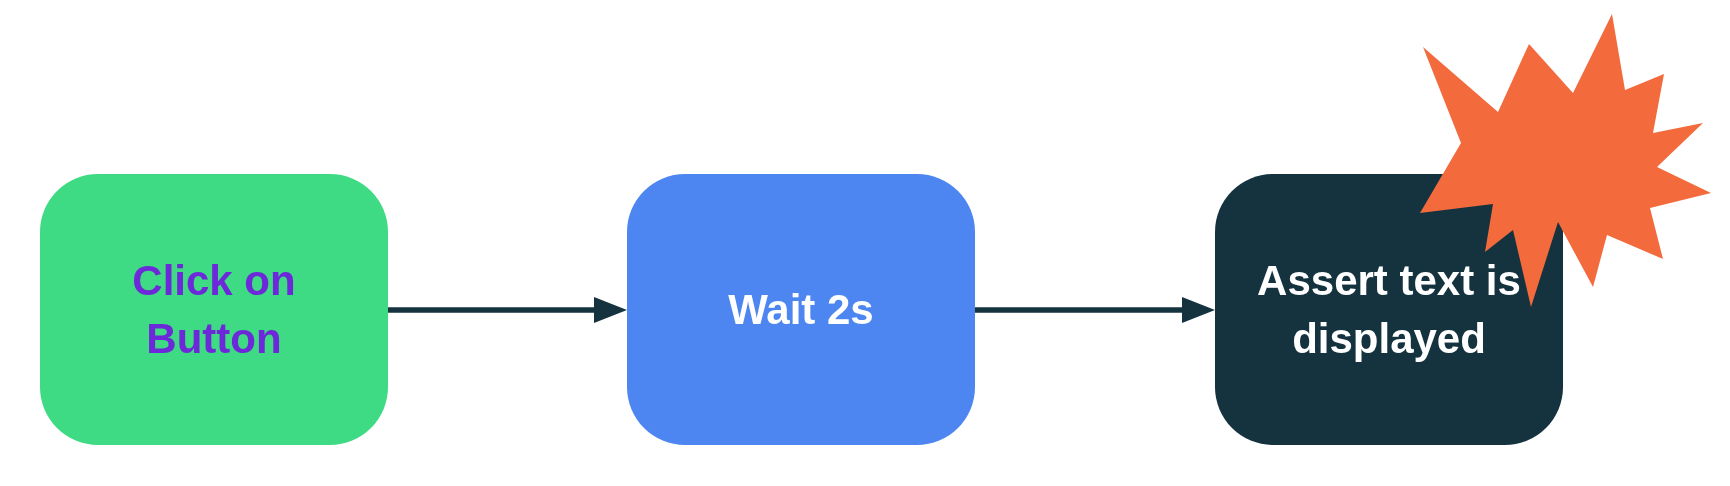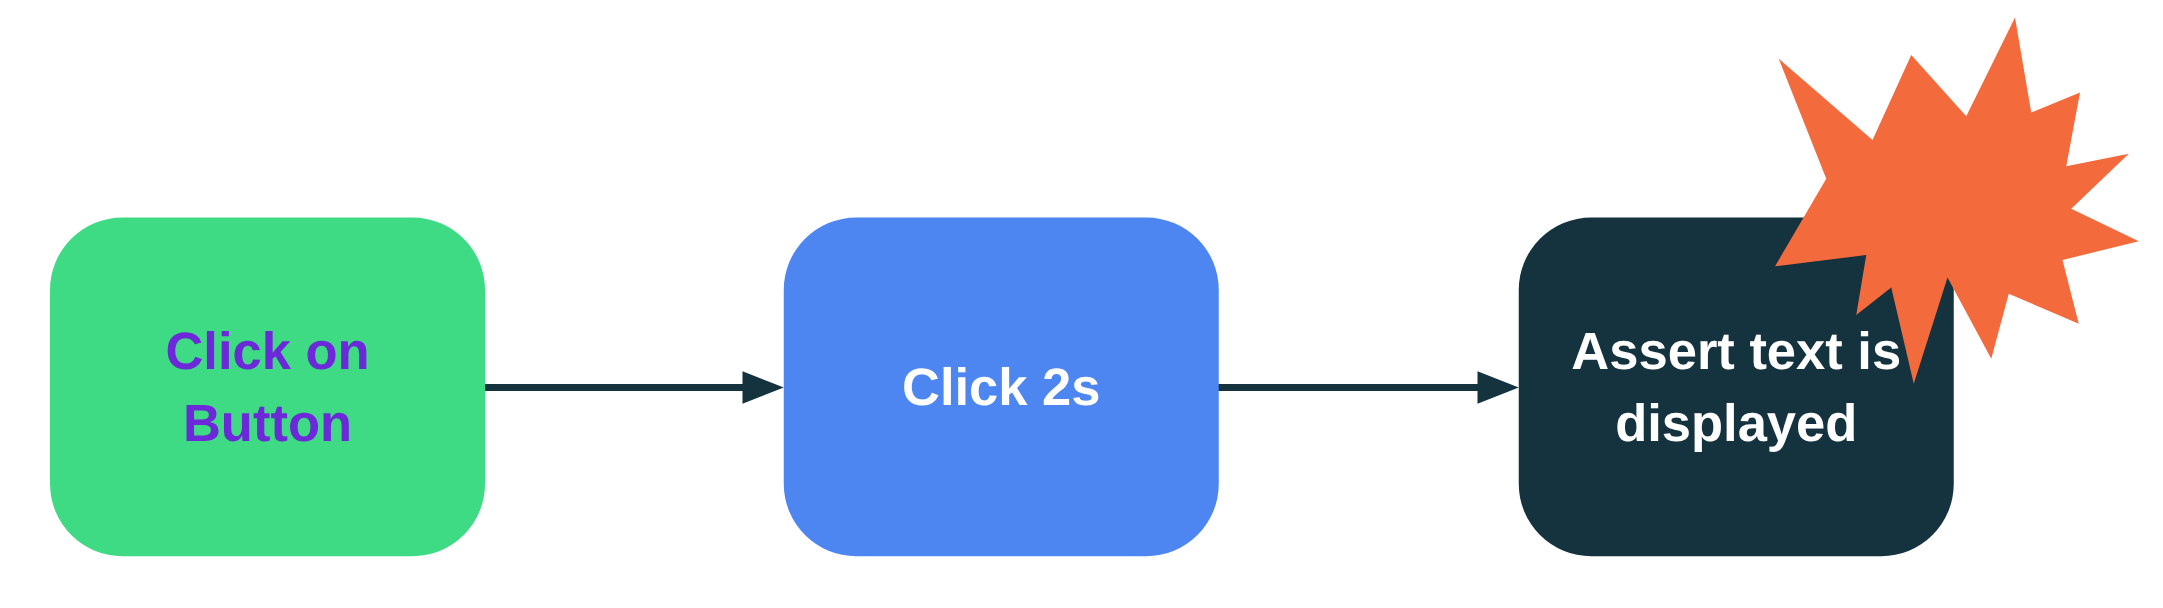--- a/index.html
+++ b/index.html
@@ -60,21 +60,21 @@
       <line class="arrow-line" x1="974" y1="310" x2="1188" y2="310" stroke-width="5.5" stroke="#15323F"></line>
       <polygon class="arrow-head" points="1215,310 1182,297 1182,323" fill="#15323F"></polygon>
     </g>
   </svg>
 
   <div class="node node-1" style="background: rgb(62, 218, 132); color: #6d28d9;">
     <span class="label">Click on Button</span>
   </div>
 
   <div class="node node-2" style="background: rgb(77, 134, 240); color: rgb(255, 255, 255);">
-    <span class="label">Click 2s</span>
+    <span class="label">Wait 2s</span>
   </div>
 
   <div class="node node-3" style="background: rgb(21, 50, 63); color: rgb(255, 255, 255);">
     <span class="label">Assert text is displayed</span>
   </div>
 
   <svg class="layer burst-layer" viewBox="0 0 1730 486">
     <polygon class="burst-shape" points="1612,14 1625,90 1664,74 1653,133 1703,123 1657,167 1711,193 1650,208 1663,259 1607,235 1593,287 1558,222 1531,307 1513,230 1485,252 1493,204 1420,213 1461,143 1423,47 1498,112 1529,44 1573,93" fill="#F36A3C"></polygon>
   </svg>
 

